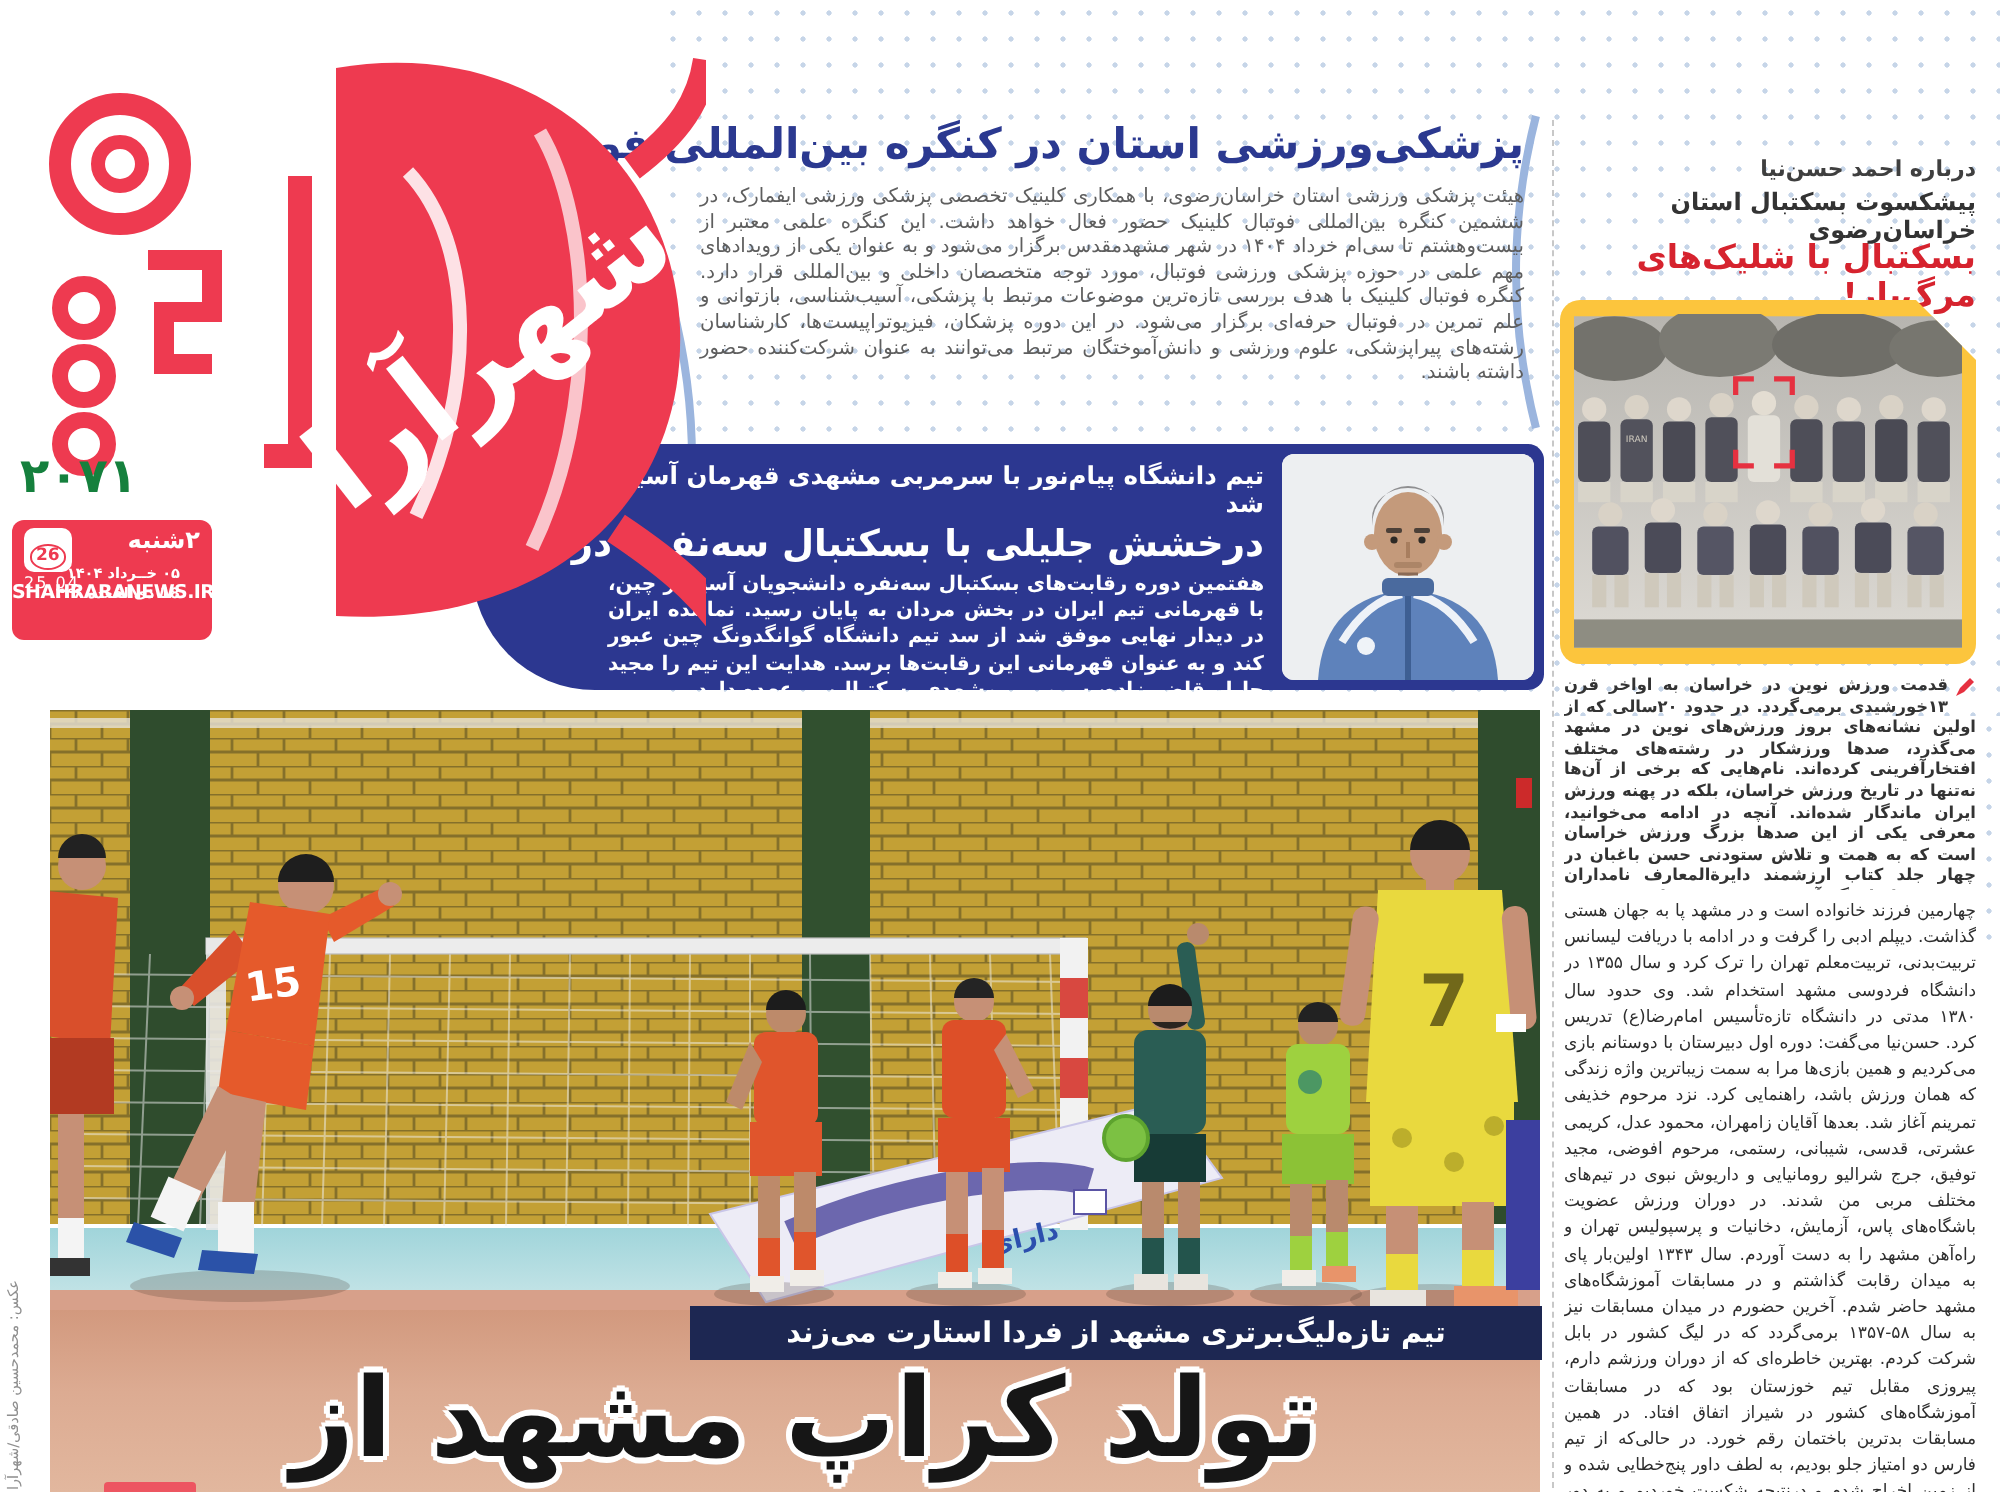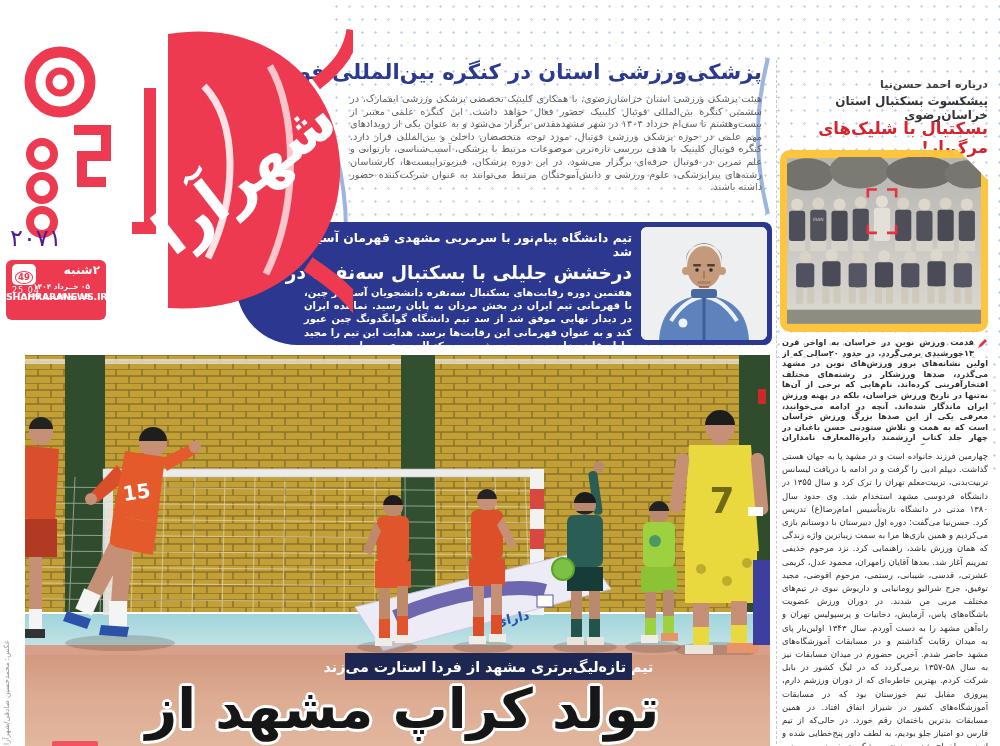--- a/index.html
+++ b/index.html
@@ -5,21 +5,21 @@
   html,body{margin:0;padding:0;background:#fff;}
   #page{position:relative;width:1000px;height:746px;background:#fff;overflow:hidden;
         font-family:"DejaVu Sans",sans-serif;}
   .dots{position:absolute;left:330px;top:0;width:670px;height:358px;z-index:0;
         background-image:radial-gradient(#c6d5e8 1.2px,transparent 1.4px);background-size:13px 13px;}
   .dots-strip{position:absolute;left:988px;top:358px;width:12px;height:115px;z-index:0;
         background-image:radial-gradient(#c6d5e8 1.2px,transparent 1.4px);background-size:13px 13px;}
 
   
   .logo-wrap{position:absolute;left:8px;top:26px;width:345px;height:300px;z-index:3;}
-  .issue{position:absolute;left:10px;top:224px;z-index:3;color:#4c1d95;font-size:24px;font-weight:400;
+  .issue{position:absolute;left:10px;top:224px;z-index:3;color:#15803d;font-size:24px;font-weight:700;
          letter-spacing:13px;direction:ltr;text-align:center;}
   .datebox{position:absolute;left:6px;top:260px;width:100px;height:60px;background:#ee3a50;border-radius:6px;
          z-index:3;color:#fff;padding:4px 6px;box-sizing:border-box;}
   .db-row{display:flex;justify-content:space-between;align-items:flex-start;}
   .db-weekday{font-size:12px;font-weight:900;direction:rtl;line-height:1;}
   .db-badge{background:#fff;border-radius:5px;padding:1px 3px;}
   .db-badge span{display:inline-block;border:1.4px solid #ee3a50;border-radius:50%;color:#ee3a50;
          font-size:8.5px;font-weight:800;padding:1px 2px;line-height:1;}
   .db-sub{font-size:8px;font-weight:400;letter-spacing:1px;margin-top:1px;}
   .db-dates{position:absolute;right:16px;top:22px;text-align:right;direction:rtl;font-size:7.3px;line-height:1.35;font-weight:700;}
@@ -63,21 +63,21 @@
   .futsal{position:absolute;left:25px;top:355px;width:745px;height:300px;z-index:2;}
   .tanzone{position:absolute;left:25px;top:655px;width:745px;height:91px;z-index:2;
         background:linear-gradient(180deg,#d2997e 0%,#dcab92 45%,#e2b79e 100%);}
   .credit{position:absolute;left:2px;top:605px;height:140px;z-index:3;writing-mode:vertical-rl;
         transform:rotate(180deg);font-size:7.3px;color:#8f8f8f;}
   .ribbon{position:absolute;left:52px;top:696px;width:46px;height:24px;z-index:4;
         background:rgba(238,77,92,.92);border-radius:2px;display:flex;align-items:center;justify-content:center;
         color:#fff;font-size:12px;font-weight:700;margin-top:45px;}
 
   
-  .bot-kicker{position:absolute;left:345px;top:653px;width:287px;height:27px;background:#1d2752;z-index:4;
+  .bot-kicker{position:absolute;left:345px;top:653px;width:426px;height:27px;background:#1d2752;z-index:4;
         color:#fff;font-size:14.3px;font-weight:800;display:flex;align-items:center;justify-content:center;
         direction:rtl;white-space:nowrap;}
   .bot-headline{position:absolute;left:35px;top:681px;width:735px;z-index:4;text-align:center;direction:rtl;
         font-size:55px;font-weight:900;color:#161616;line-height:1.05;
         text-shadow:-3px 0 0 #fff,3px 0 0 #fff,0 -3px 0 #fff,0 3px 0 #fff,
                     -2px -2px 0 #fff,2px 2px 0 #fff,-2px 2px 0 #fff,2px -2px 0 #fff;}
 </style>
 </head>
 <body>
 
@@ -106,21 +106,21 @@
       <path d="M196,60 C230,96 230,170 200,232" stroke="#ffffff" stroke-width="7" fill="none" opacity="0.85"></path>
       <path d="M262,40 C288,84 292,178 258,248" stroke="#ffffff" stroke-width="7" fill="none" opacity="0.7"></path>
     </svg>
   </div>
 
   <div class="issue">۲۰۷۱</div>
 
   <div class="datebox">
     <div class="db-row">
       <div class="db-badge">
-        <span>49</span>
+        <span>26</span>
       </div>
       <div class="db-weekday">۲شنبه</div>
     </div>
     <div class="db-sub">25 04</div>
     <div class="db-dates">
       <div>۰۵ خــرداد ۱۴۰۴</div>
       <div>18 ذی‌القعده ۱۴۴۶</div>
     </div>
     <div class="db-site">SHAHRARANEWS.IR</div>
   </div>

